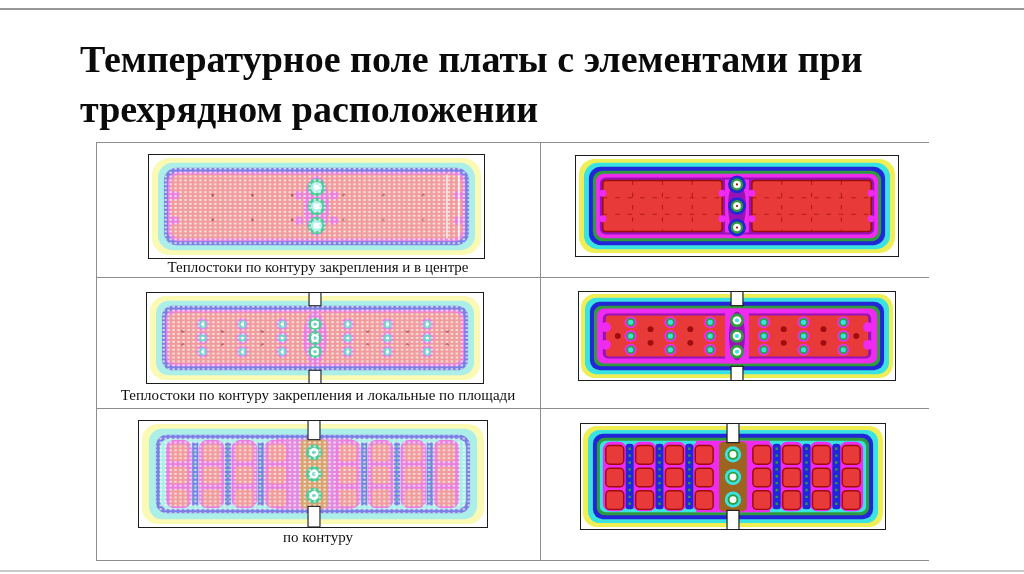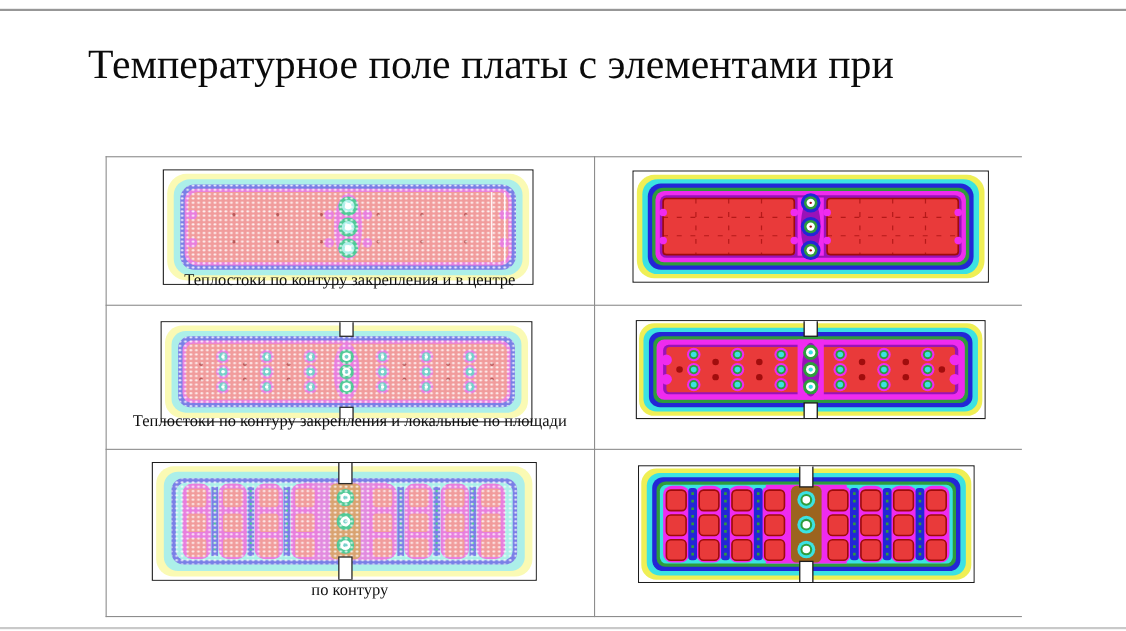--- a/index.html
+++ b/index.html
@@ -8,21 +8,21 @@
     --blue:#2326D6; --softblue:#7A7FE6; --green:#2E9C3C; --dotgreen:#4FC996;
     --cyan:#3BE2E2; --palecyan:#ACEFE9; --yellow:#EFEF55; --paleyellow:#FAFAB4;
     --brown:#9C641E; --tan:#D7A75E; --teal:#74CFC9; --frame:#1C1C1C; --grid:#8D8D8D;
   }
   *{margin:0;padding:0;box-sizing:border-box}
   html,body{width:1024px;height:574px;background:#ffffff;overflow:hidden;
     font-family:"Liberation Serif",serif;color:#0b0b0b;position:relative}
   .rule{position:absolute;left:0;width:1024px}
   .rule.top{top:8px;height:2px;background:#979797}
   .rule.bottom{top:570px;height:2px;background:#c9c9c9}
-  .title{position:absolute;left:80px;top:34px;font-size:38px;font-weight:400;
+  .title{position:absolute;left:80px;top:34px;font-size:38px;font-weight:700;
     line-height:50px;white-space:nowrap;color:#0b0b0b}
   .title span{display:block}
   .hline{position:absolute;left:96px;width:833px;height:0;border-top:1px solid var(--grid)}
   .vline{position:absolute;top:142px;height:419px;width:0;border-left:1px solid var(--grid)}
   .plot{position:absolute;border:1.5px solid var(--frame);background:#fff}
   .plot svg{display:block;width:100%;height:100%}
   .caption{position:absolute;left:96px;width:444px;text-align:center;
     font-size:15px;line-height:16px;color:#101010}
   .caption span{display:block}
   
@@ -42,20 +42,21 @@
   .gdash{stroke:var(--green);stroke-width:2.4;fill:none;stroke-dasharray:2.5 4.5}
   .gdash2{stroke:var(--dotgreen);stroke-width:2;fill:none;stroke-dasharray:2 4}
 </style>
 </head>
 <body>
 
 <div class="rule top"></div>
 
 <h1 class="title">
   <span>Температурное поле платы с элементами при</span>
+  <span>трехрядном расположении</span>
 </h1>
 
 <div class="hline" style="top:142px"></div>
 <div class="hline" style="top:277px"></div>
 <div class="hline" style="top:408px"></div>
 <div class="hline" style="top:560px"></div>
 <div class="vline" style="left:96px"></div>
 <div class="vline" style="left:540px"></div>
 
 <figure class="plot" style="left:148px;top:154px;width:337px;height:105px">
@@ -155,21 +156,21 @@
         <circle class="w" cx="162" cy="51" r="3.8"></circle>
         <circle class="d" cx="162" cy="51" r="1.1"></circle>
     <circle class="b" cx="162" cy="73" r="9"></circle>
         <circle class="g" cx="162" cy="73" r="6.2"></circle>
         <circle class="w" cx="162" cy="73" r="3.8"></circle>
         <circle class="d" cx="162" cy="73" r="1.1"></circle>
   </g>
 </svg>
 </figure>
 
-<div class="caption" style="top:247px">
+<div class="caption" style="top:259px">
   <span>Теплостоки по контуру закрепления и в центре</span>
   <span></span>
 </div>
 
 <figure class="plot" style="left:146px;top:292px;width:338px;height:92px">
 <svg viewBox="0 0 338 92" preserveAspectRatio="none">
   <defs>
     <pattern id="ht2" width="5" height="4" patternUnits="userSpaceOnUse">
       <rect x="0.4" y="1" width="2.6" height="1.7" rx="0.8" fill="#ffffff" opacity="0.85"></rect>
     </pattern>
@@ -379,21 +380,21 @@
         <circle class="c" cx="159" cy="45" r="2"></circle>
     <circle class="g" cx="159" cy="61" r="7"></circle>
         <circle class="w" cx="159" cy="61" r="4.3"></circle>
         <circle class="c" cx="159" cy="61" r="2"></circle>
   </g>
   <rect class="w slot" x="153" y="-1" width="12" height="15"></rect>
   <rect class="w slot" x="153" y="76" width="12" height="15"></rect>
 </svg>
 </figure>
 
-<div class="caption" style="top:375px">
+<div class="caption" style="top:387px">
   <span>Теплостоки по контуру закрепления и локальные по площади</span>
   <span></span>
 </div>
 
 <figure class="plot" style="left:138px;top:420px;width:350px;height:108px">
 <svg viewBox="0 0 350 108" preserveAspectRatio="none">
   <defs>
     <pattern id="ht3" width="5" height="4" patternUnits="userSpaceOnUse">
       <rect x="0.4" y="1" width="2.6" height="1.7" rx="0.8" fill="#ffffff" opacity="0.8"></rect>
     </pattern>

